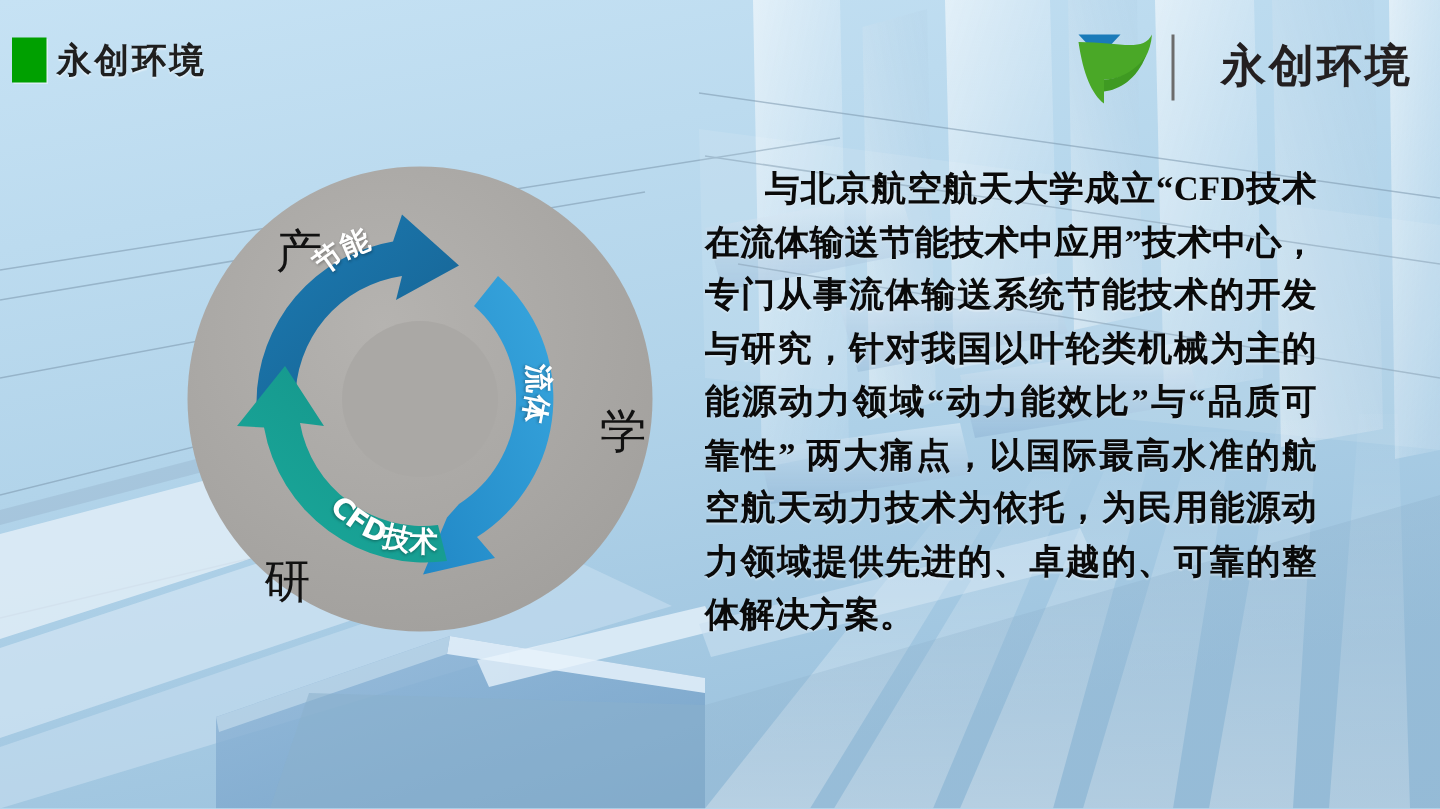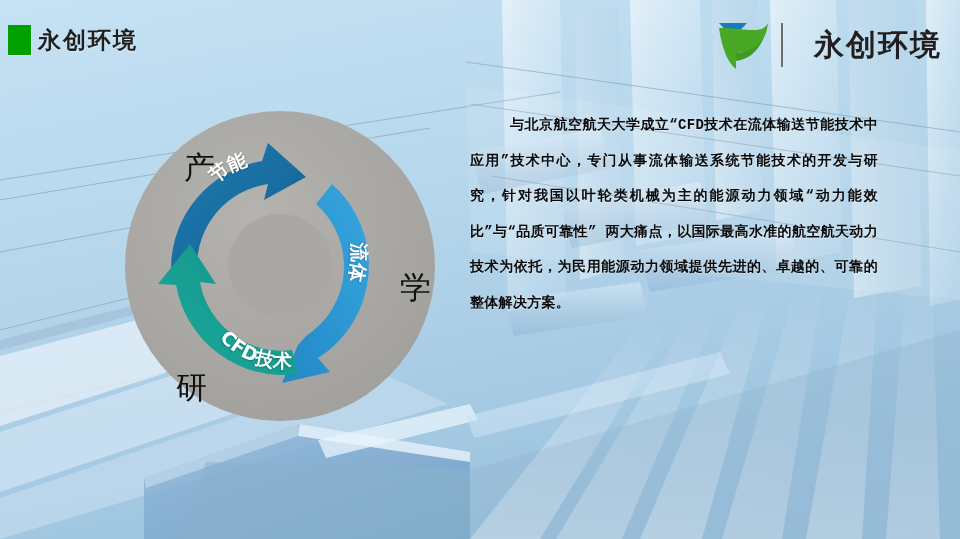--- a/index.html
+++ b/index.html
@@ -69,22 +69,22 @@
     text-shadow:0 1px 2px rgba(0,0,0,.3);
   }
   .outer-label {
     fill:#111111; font-family:"DejaVu Sans", sans-serif;
     font-size:31px; font-weight:normal;
   }
 
   
   #body-text {
     position:absolute; left:470px; top:108px; width:408px;
-    font-family:Liberation Mono, monospace;
-    font-size:14px; font-weight:bold;
+    font-family:Liberation Serif, serif;
+    font-size:23px; font-weight:bold;
     line-height:35.5px;
     color:#0a0a0a;
     text-align:justify;
     text-indent:40px;
     letter-spacing:0.3px;
     text-shadow:0 1px 1px rgba(255,255,255,.35);
   }
 </style>
 </head>
 <body>

